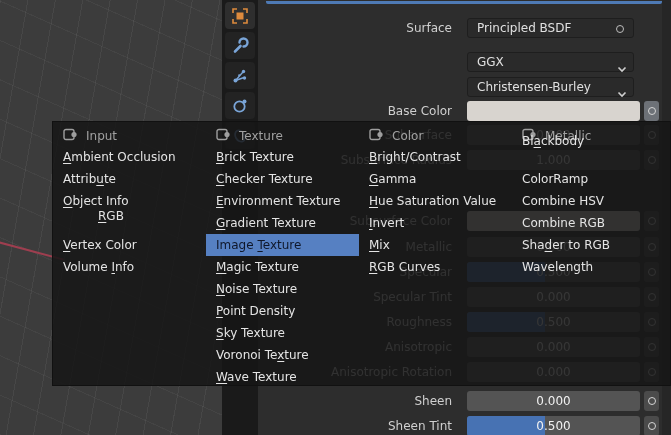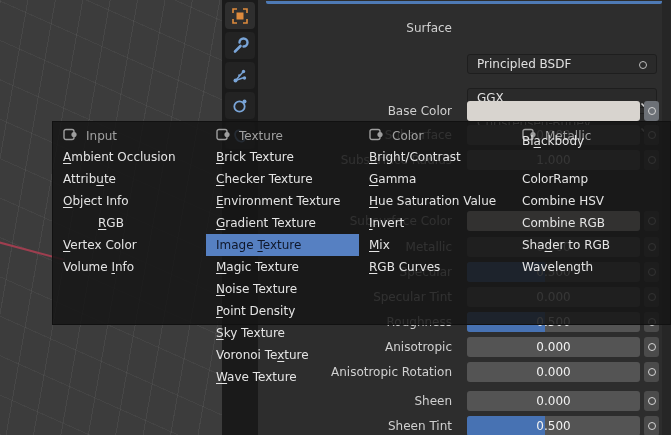--- a/index.html
+++ b/index.html
@@ -36,34 +36,34 @@
   .plabel{
     position:absolute;left:0;width:194px;text-align:right;line-height:20px;
     color:#d0d0d0;white-space:nowrap;
   }
   .pwidget{position:absolute;left:209px;top:0;width:173px;height:20px;border-radius:3px;box-sizing:border-box;}
   .slider{background:#545454;overflow:hidden;}
   .slider .fill{position:absolute;left:0;top:0;bottom:0;background:#4772b3;}
   .slider .val{position:relative;text-align:center;line-height:20px;color:#f1f1f1;}
   .color-field{background:#d8d4cf;}
   .dropdown{
-    width:190px;background:#2a2a2a;border:1px solid #1e1e1e;color:#e0e0e0;
-    line-height:18px;padding-left:9px;white-space:nowrap;margin-top:36px;
+    width:167px;background:#2a2a2a;border:1px solid #1e1e1e;color:#e0e0e0;
+    line-height:18px;padding-left:9px;white-space:nowrap;
   }
   .decorate{
     position:absolute;left:386px;top:0;width:15px;height:20px;background:#4b4b4b;border-radius:3px;
     display:flex;align-items:center;justify-content:center;
   }
   .decorate.light{background:#6d7177;}
   .dot{width:6px;height:6px;border:1px solid #d4d4d4;border-radius:50%;display:inline-block;}
   .socket-dot{position:absolute;right:9px;top:6px;width:6px;height:6px;border:1px solid #bdbdbd;border-radius:50%;}
   .chev{position:absolute;right:6px;top:7px;}
   
   .menu{
-    position:absolute;left:52px;top:121px;width:619px;height:204px;z-index:10;
+    position:absolute;left:52px;top:121px;width:619px;height:265px;z-index:10;
     background:rgba(22,22,22,0.86);border:1px solid #111;box-sizing:border-box;
   }
   .mcol{position:absolute;top:0;width:153px;height:100%;}
   .mheader{
     position:absolute;top:5px;left:10px;height:18px;display:flex;align-items:center;gap:9px;
     color:#a0a0a0;font-size:12px;white-space:nowrap;
   }
   .mitem{
     position:absolute;left:0;width:153px;height:22px;line-height:22px;padding-left:10px;
     box-sizing:border-box;color:#e4e4e4;font-size:12px;white-space:nowrap;cursor:default;
@@ -291,21 +291,21 @@
       <div class="mheader">
         <span><svg width="14" height="13" viewBox="0 0 14 13" fill="none">
             <rect x="1" y="1.5" width="10" height="10" rx="2" stroke="#9e9e9e" stroke-width="1.4"></rect>
             <circle cx="11" cy="6.5" r="2.6" fill="#9e9e9e"></circle>
           </svg></span>
         <span>Input</span>
       </div>
       <div class="mitem" style="top: 24px;"><span class="ul">A</span>mbient Occlusion</div>
       <div class="mitem" style="top: 46px;">Attrib<span class="ul">u</span>te</div>
       <div class="mitem" style="top: 68px;"><span class="ul">O</span>bject Info</div>
-      <div class="mitem" style="top: 90px; padding-left: 45px;"><span class="ul">R</span>GB</div>
+      <div class="mitem" style="top: 83px; padding-left: 45px;"><span class="ul">R</span>GB</div>
       <div class="mitem" style="top: 112px;"><span class="ul">V</span>ertex Color</div>
       <div class="mitem" style="top: 134px;">Volume <span class="ul">I</span>nfo</div>
     </div>
     <div class="mcol" style="left: 153px;">
       <div class="mheader">
         <span><svg width="14" height="13" viewBox="0 0 14 13" fill="none">
             <rect x="1" y="1.5" width="10" height="10" rx="2" stroke="#9e9e9e" stroke-width="1.4"></rect>
             <circle cx="11" cy="6.5" r="2.6" fill="#9e9e9e"></circle>
           </svg></span>
         <span>Texture</span>

